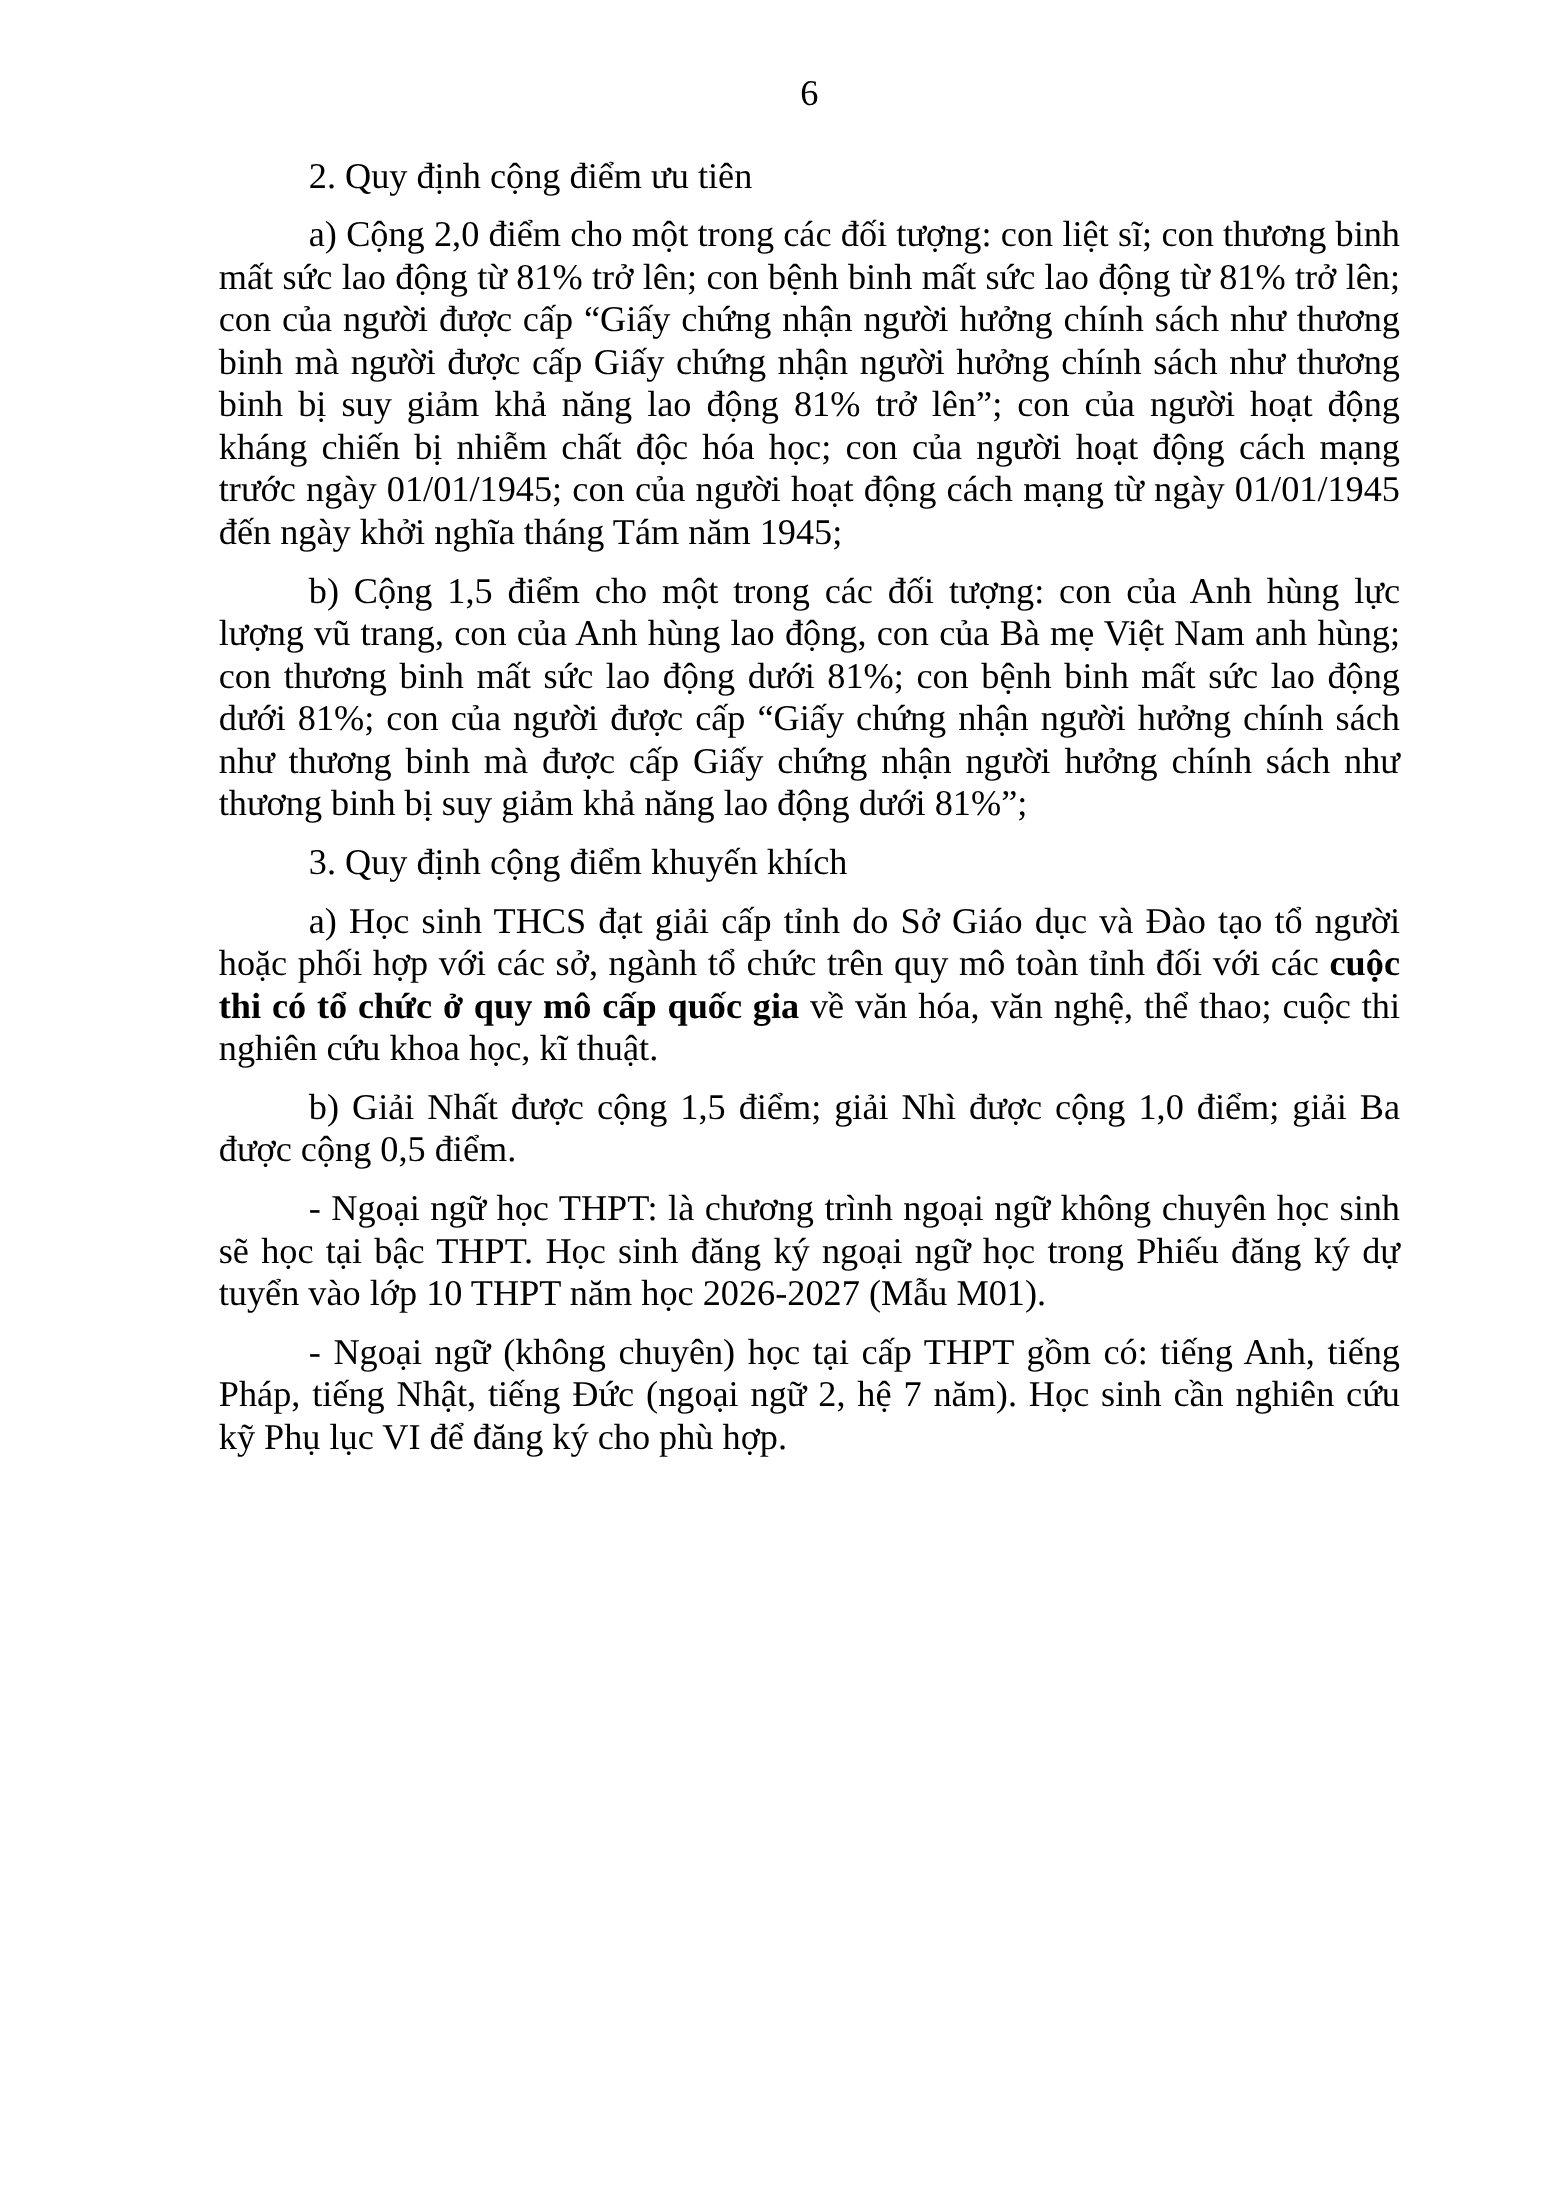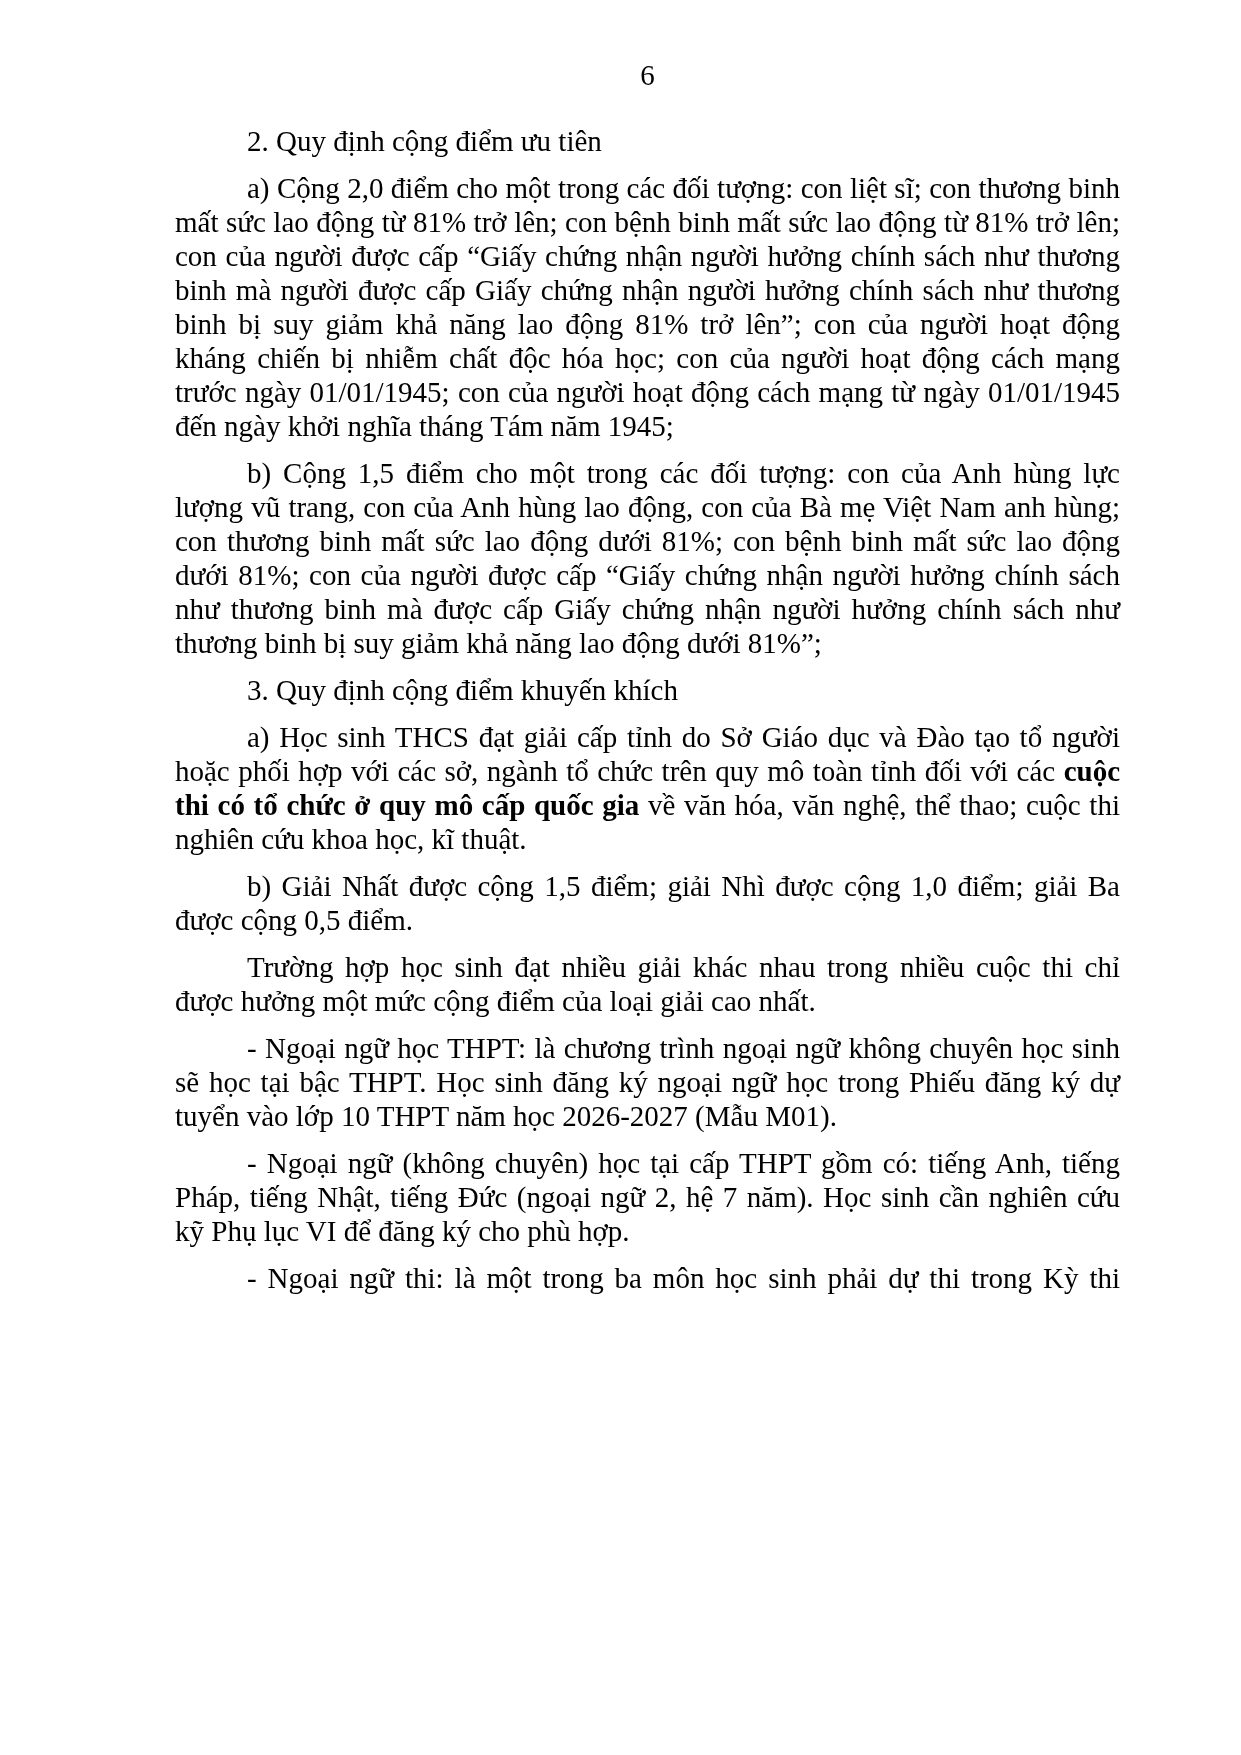--- a/index.html
+++ b/index.html
@@ -47,24 +47,22 @@
   <p class="block"><span>b) Cộng 1,5 điểm cho một trong các đối tượng: con của Anh hùng lực lượng vũ trang, con của Anh hùng lao động, con của Bà mẹ Việt Nam anh hùng; con thương binh mất sức lao động dưới 81%; con bệnh binh mất sức lao động dưới 81%; con của người được cấp “Giấy chứng nhận người hưởng chính sách như thương binh mà được cấp Giấy chứng nhận người hưởng chính sách như thương binh bị suy giảm khả năng lao động dưới 81%”;</span></p>
 
 
 
   <p class="block heading"><span>3. Quy định cộng điểm khuyến khích</span></p>
 
   <p class="block"><span>a) Học sinh THCS đạt giải cấp tỉnh do Sở Giáo dục và Đào tạo tổ người hoặc phối hợp với các sở, ngành tổ chức trên quy mô toàn tỉnh đối với các </span><span class="b">cuộc thi có tổ chức ở quy mô cấp quốc gia</span><span> về văn hóa, văn nghệ, thể thao; cuộc thi nghiên cứu khoa học, kĩ thuật.</span></p>
 
   <p class="block"><span>b) Giải Nhất được cộng 1,5 điểm; giải Nhì được cộng 1,0 điểm; giải Ba được cộng 0,5 điểm.</span></p>
 
-  <p class="block"><span>Trường hợp học sinh đạt nhiều giải khác nhau trong nhiều cuộc thi chỉ được hưởng một mức cộng điểm của loại giải cao nhất.</span></p>
 
 
 
   <p class="block"><span>- Ngoại ngữ học THPT: là chương trình ngoại ngữ không chuyên học sinh sẽ học tại bậc THPT. Học sinh đăng ký ngoại ngữ học trong Phiếu đăng ký dự tuyển vào lớp 10 THPT năm học 2026-2027 </span><span class="i">(Mẫu M01)</span><span>.</span></p>
 
   <p class="block"><span>- Ngoại ngữ </span><span class="i">(không chuyên)</span><span> học tại cấp THPT gồm có: tiếng Anh, tiếng Pháp, tiếng Nhật, tiếng Đức (</span><span class="i">ngoại ngữ 2, hệ 7 năm</span><span>). Học sinh cần nghiên cứu kỹ </span><span class="i">Phụ lục VI</span><span> để đăng ký cho phù hợp.</span></p>
 
 
-  <p class="block force-justify"><span>- Ngoại ngữ thi: là một trong ba môn học sinh phải dự thi trong Kỳ thi</span></p>
 
 </div>
 
 </body></html>

